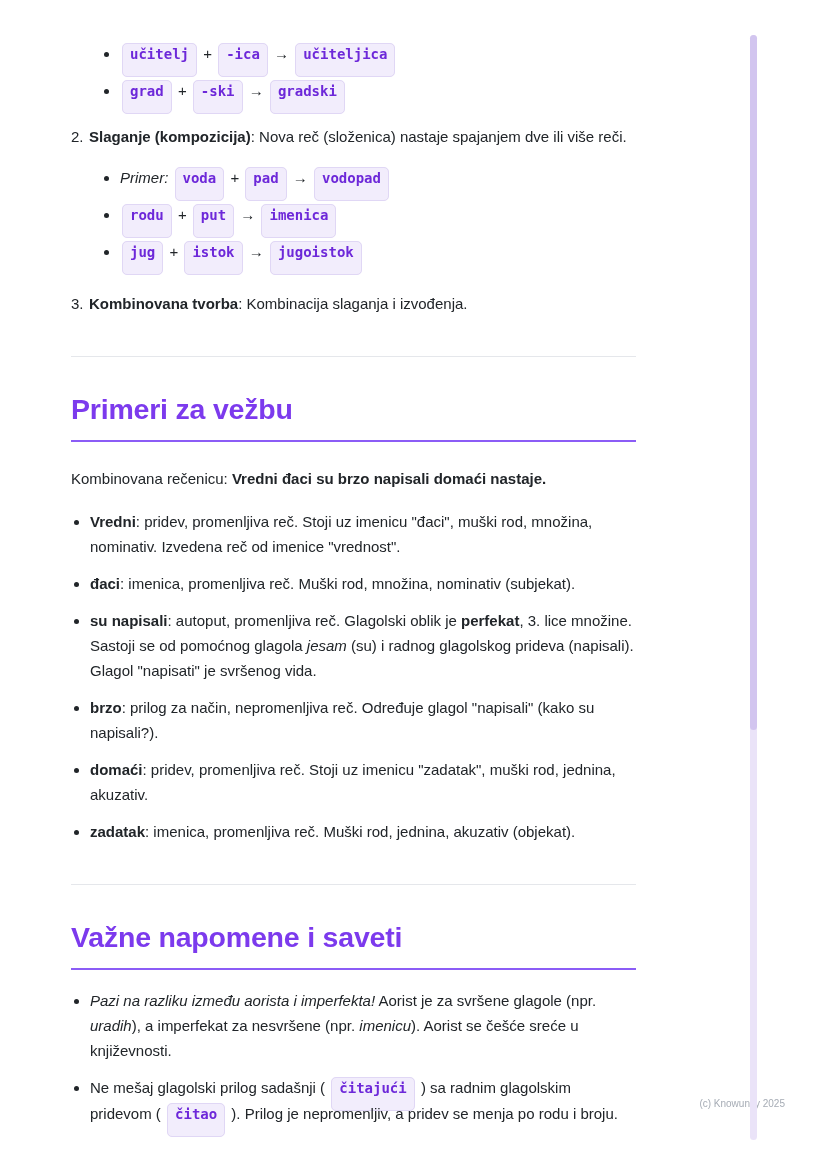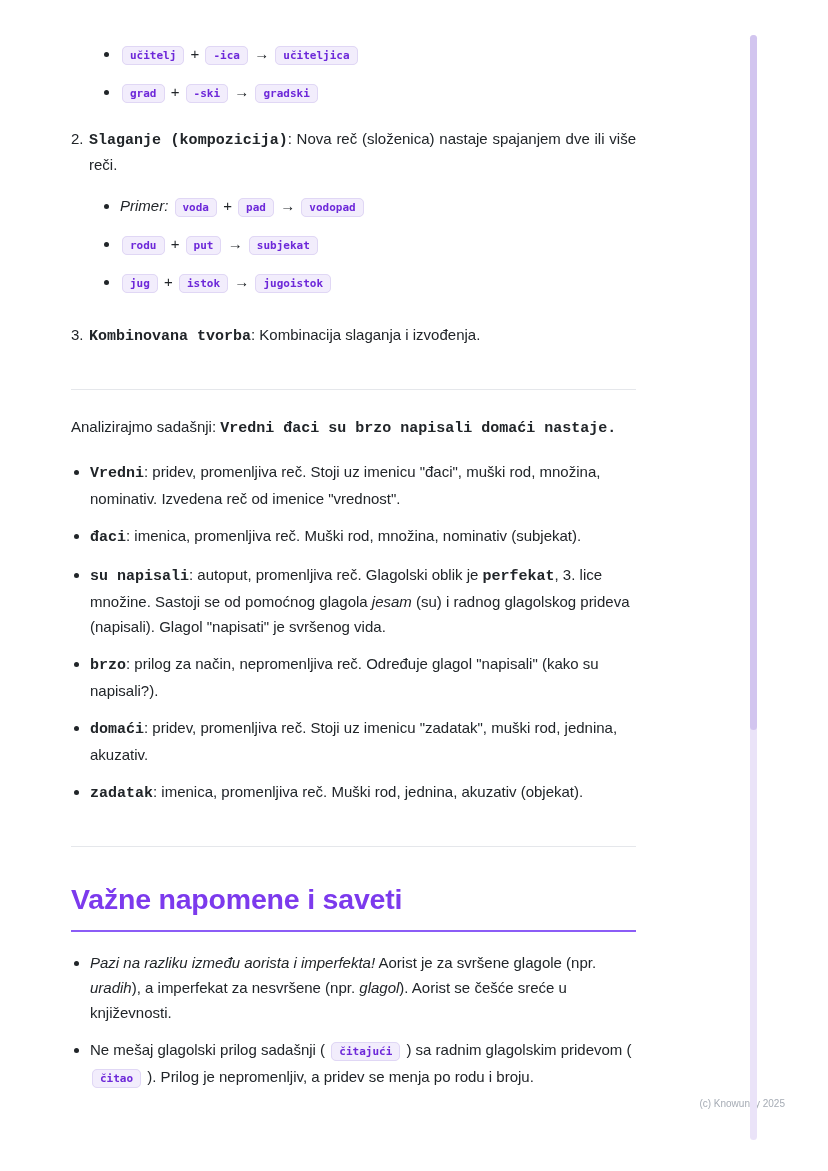--- a/index.html
+++ b/index.html
@@ -21,30 +21,30 @@
   .numbered .num{position:absolute;left:0;top:0;line-height:24px;}
   .item-text{line-height:24px;text-align:justify;}
 
   .tag-bullets{list-style:disc;margin:15px 0 0;padding-left:31px;}
   .tag-bullets li{margin-bottom:9px;line-height:27px;}
 
   .body-bullets{list-style:disc;margin:18px 0 0;padding-left:19px;}
   .body-bullets li{margin-bottom:12px;line-height:25px;}
 
   
-  .b{font-weight:700;font-family:Liberation Mono, monospace;}
+  .b{font-weight:700;}
   .i{font-style:italic;}
   .tag{
     font-family:"DejaVu Sans Mono", monospace;
-    font-size:11px;font-weight:700;
+    font-size:14px;font-weight:700;
     color:var(--tagText,#6d28d9);
     background:var(--tagBg,#f2edfc);
     border:1px solid var(--tagBorder,#e0d7f5);
     border-radius:5px;
-    padding:2px 7px 2px;
+    padding:2px 7px 14px;
     margin:0 2px;
     white-space:nowrap;
   }
 
   .divider{border:none;border-top:1px solid var(--divider,#e5e7eb);margin:40px 0 0;}
 
   .section-heading{
     font-size:28.5px;font-weight:700;
     color:var(--heading,#7c3aed);
     margin:36px 0 0;padding-bottom:14px;
@@ -70,50 +70,51 @@
       <li><span class="tag">učitelj</span><span> + </span><span class="tag">-ica</span><span> → </span><span class="tag">učiteljica</span></li>
       <li><span class="tag">grad</span><span> + </span><span class="tag">-ski</span><span> → </span><span class="tag">gradski</span></li>
     </ul>
 
   <ol class="numbered">
       <li>
         <span class="num">2.</span>
         <div class="item-text"><span class="b">Slaganje (kompozicija)</span><span>: Nova reč (složenica) nastaje spajanjem dve ili više reči.</span></div>
         <ul class="tag-bullets">
           <li><span class="i">Primer: </span><span class="tag">voda</span><span> + </span><span class="tag">pad</span><span> → </span><span class="tag">vodopad</span></li>
-          <li><span class="tag">rodu</span><span> + </span><span class="tag">put</span><span> → </span><span class="tag">subjekat</span></li>
+          <li><span class="tag">rodu</span><span> + </span><span class="tag">put</span><span> → </span><span class="tag">imenica</span></li>
           <li><span class="tag">jug</span><span> + </span><span class="tag">istok</span><span> → </span><span class="tag">jugoistok</span></li>
         </ul>
       </li>
       <li>
         <span class="num">3.</span>
         <div class="item-text"><span class="b">Kombinovana tvorba</span><span>: Kombinacija slaganja i izvođenja.</span></div>
       </li>
     </ol>
 
   <hr class="divider">
 
   <section>
-    <p class="intro"><span>Analizirajmo sadašnji: </span><span class="b">Vredni đaci su brzo napisali domaći nastaje.</span></p>
+    <h2 class="section-heading">Primeri za vežbu</h2>
+    <p class="intro"><span>Kombinovana rečenicu: </span><span class="b">Vredni đaci su brzo napisali domaći nastaje.</span></p>
     <ul class="body-bullets">
         <li><span class="b">Vredni</span><span>: pridev, promenljiva reč. Stoji uz imenicu "đaci", muški rod, množina, nominativ. Izvedena reč od imenice "vrednost".</span></li>
         <li><span class="b">đaci</span><span>: imenica, promenljiva reč. Muški rod, množina, nominativ (subjekat).</span></li>
         <li><span class="b">su napisali</span><span>: autoput, promenljiva reč. Glagolski oblik je </span><span class="b">perfekat</span><span>, 3. lice množine. Sastoji se od pomoćnog glagola </span><span class="i">jesam</span><span> (su) i radnog glagolskog prideva (napisali). Glagol "napisati" je svršenog vida.</span></li>
         <li><span class="b">brzo</span><span>: prilog za način, nepromenljiva reč. Određuje glagol "napisali" (kako su napisali?).</span></li>
         <li><span class="b">domaći</span><span>: pridev, promenljiva reč. Stoji uz imenicu "zadatak", muški rod, jednina, akuzativ.</span></li>
         <li><span class="b">zadatak</span><span>: imenica, promenljiva reč. Muški rod, jednina, akuzativ (objekat).</span></li>
       </ul>
   </section>
 
   <hr class="divider">
 
   <section>
     <h2 class="section-heading">Važne napomene i saveti</h2>
     <ul class="body-bullets">
-        <li><span class="i">Pazi na razliku između aorista i imperfekta!</span><span> Aorist je za svršene glagole (npr. </span><span class="i">uradih</span><span>), a imperfekat za nesvršene (npr. </span><span class="i">glagol</span><span>). Aorist se češće sreće u književnosti.</span></li>
+        <li><span class="i">Pazi na razliku između aorista i imperfekta!</span><span> Aorist je za svršene glagole (npr. </span><span class="i">uradih</span><span>), a imperfekat za nesvršene (npr. </span><span class="i">imenicu</span><span>). Aorist se češće sreće u književnosti.</span></li>
         <li><span>Ne mešaj glagolski prilog sadašnji ( </span><span class="tag">čitajući</span><span> ) sa radnim glagolskim pridevom ( </span><span class="tag">čitao</span><span> ). Prilog je nepromenljiv, a pridev se menja po rodu i broju.</span></li>
       </ul>
   </section>
 
 </div>
 
 <div class="footer">(c) Knowunity 2025</div>
 
 <div class="scrollbar">
   <div class="scrollbar-thumb"></div>

